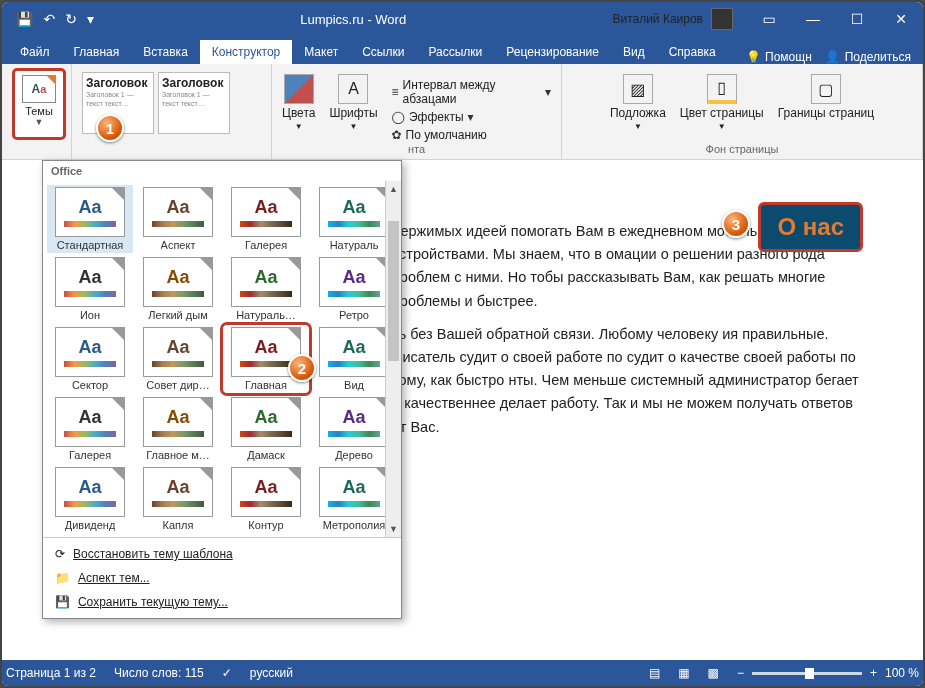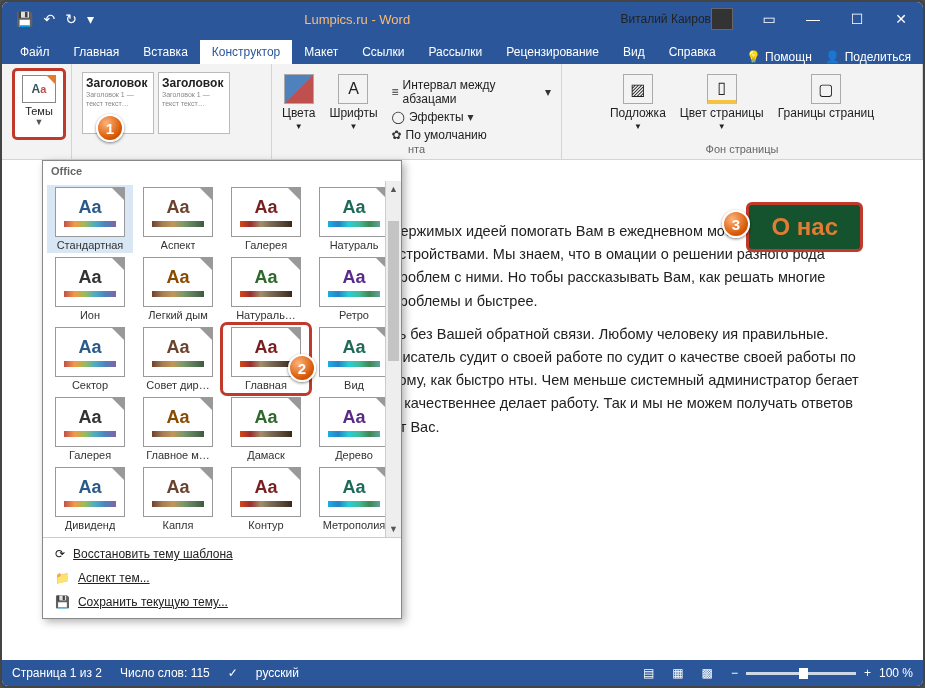--- a/index.html
+++ b/index.html
@@ -1,22 +1,22 @@
 <!DOCTYPE html>
 <html><head>
 <meta charset="utf-8">
 <style>
 *{box-sizing:border-box;margin:0;padding:0;font-family:"Segoe UI",Tahoma,sans-serif;font-size:12px;color:#222}
 body{background:#555;display:flex;align-items:center;justify-content:center;min-height:100vh}
 .window{width:925px;height:688px;background:#fff;border:2px solid #444;border-radius:8px;overflow:hidden;position:relative;box-shadow:0 0 14px rgba(0,0,0,.4)}
 .titlebar{height:34px;background:#2b579a;display:flex;align-items:center;color:#fff}
 .titlebar .qat{display:flex;gap:10px;padding-left:14px}
 .titlebar .qat span{color:#fff;font-size:14px}
-.titlebar .title{flex:1;text-align:center;color:#fdba74;font-size:13px}
-.titlebar .user{display:flex;align-items:center;gap:0;color:#fff;font-size:12px}
+.titlebar .title{flex:1;text-align:center;color:#ffffff;font-size:13px}
+.titlebar .user{display:flex;align-items:center;gap:8px;color:#fff;font-size:12px}
 .titlebar .wc{display:flex;margin-left:14px}
 .titlebar .wc div{width:44px;height:34px;display:flex;align-items:center;justify-content:center;color:#fff;font-size:14px}
 .tabs{height:28px;background:#2b579a;display:flex;align-items:flex-end;padding-left:6px;gap:0}
 .tabs .tab{padding:5px 12px;color:#fff;cursor:pointer}
 .tabs .tab.active{background:#ffffff;color:#2b579a}
 .tabs .right{margin-left:auto;display:flex;gap:14px;padding-right:12px}
 .tabs .right span{color:#fff;display:flex;align-items:center;gap:4px}
 .ribbon{height:96px;background:#f3f3f3;border-bottom:1px solid #d4d4d4;display:flex;position:relative}
 .rgroup{border-right:1px solid #d4d4d4;padding:4px 10px;display:flex;flex-direction:column}
 .rgroup .glabel{text-align:center;font-size:11px;color:#666;margin-top:auto}
@@ -43,24 +43,24 @@
 .theme-tile .tlabel{font-size:11px;color:#333;margin-top:2px;max-width:74px;white-space:nowrap;overflow:hidden;text-overflow:ellipsis;text-align:center}
 .theme-tile.selected{background:#d9e7f5}
 .theme-tile.highlight{outline:3px solid #c0392b;border-radius:4px}
 .dropdown .footer{border-top:1px solid #ccc;padding:4px 0}
 .dropdown .footer div{padding:5px 12px;display:flex;align-items:center;gap:8px;font-size:12px}
 .scrollbar{position:absolute;right:0;top:0;bottom:0;width:16px;background:#eee;border-left:1px solid #ccc}
 .scrollbar .thumb{position:absolute;left:2px;right:2px;top:40px;height:140px;background:#c4c4c4}
 .scrollbar .arr{height:16px;display:flex;align-items:center;justify-content:center;font-size:9px;color:#555}
 .doc{position:absolute;left:380px;right:16px;top:178px;bottom:30px;background:#fff;padding:30px 40px 20px 10px;overflow:hidden}
 .doc p{font-size:14.5px;line-height:1.6;color:#222;margin-top:10px}
-.heading-box{position:absolute;right:60px;top:200px;border:3px solid #c0392b;border-radius:6px;padding:8px 22px;background:#14532d;z-index:15}
+.heading-box{position:absolute;right:60px;top:200px;border:3px solid #c0392b;border-radius:6px;padding:8px 16px;background:#0c4a6e;z-index:15}
 .heading-box span{font-size:24px;color:#e27c34;font-weight:600}
 .badge{position:absolute;width:28px;height:28px;border-radius:50%;background:radial-gradient(circle at 35% 30%,#ffb37a,#d35400 70%);border:2px solid #fff;box-shadow:0 1px 3px rgba(0,0,0,.5);color:#fff;font-weight:bold;font-size:15px;display:flex;align-items:center;justify-content:center;z-index:40}
-.statusbar{position:absolute;bottom:0;left:0;right:0;height:26px;background:#2b579a;display:flex;align-items:center;padding:0 10px;color:#fff;gap:18px}
+.statusbar{position:absolute;bottom:0;left:0;right:0;height:26px;background:#2b579a;display:flex;align-items:center;padding:0 4px;color:#fff;gap:18px}
 .statusbar span{color:#fff;font-size:12px}
 .statusbar .spacer{flex:1}
 .zoom{display:flex;align-items:center;gap:8px}
 .zoom .slider{width:110px;height:3px;background:#cfd8e6;position:relative}
 .zoom .slider::after{content:"";position:absolute;left:48%;top:-4px;width:9px;height:11px;background:#fff}
 .avatar{width:22px;height:22px;background:#333;border:1px solid #666}
 .underline{text-decoration:underline}
 </style>
 </head>
 <body>

